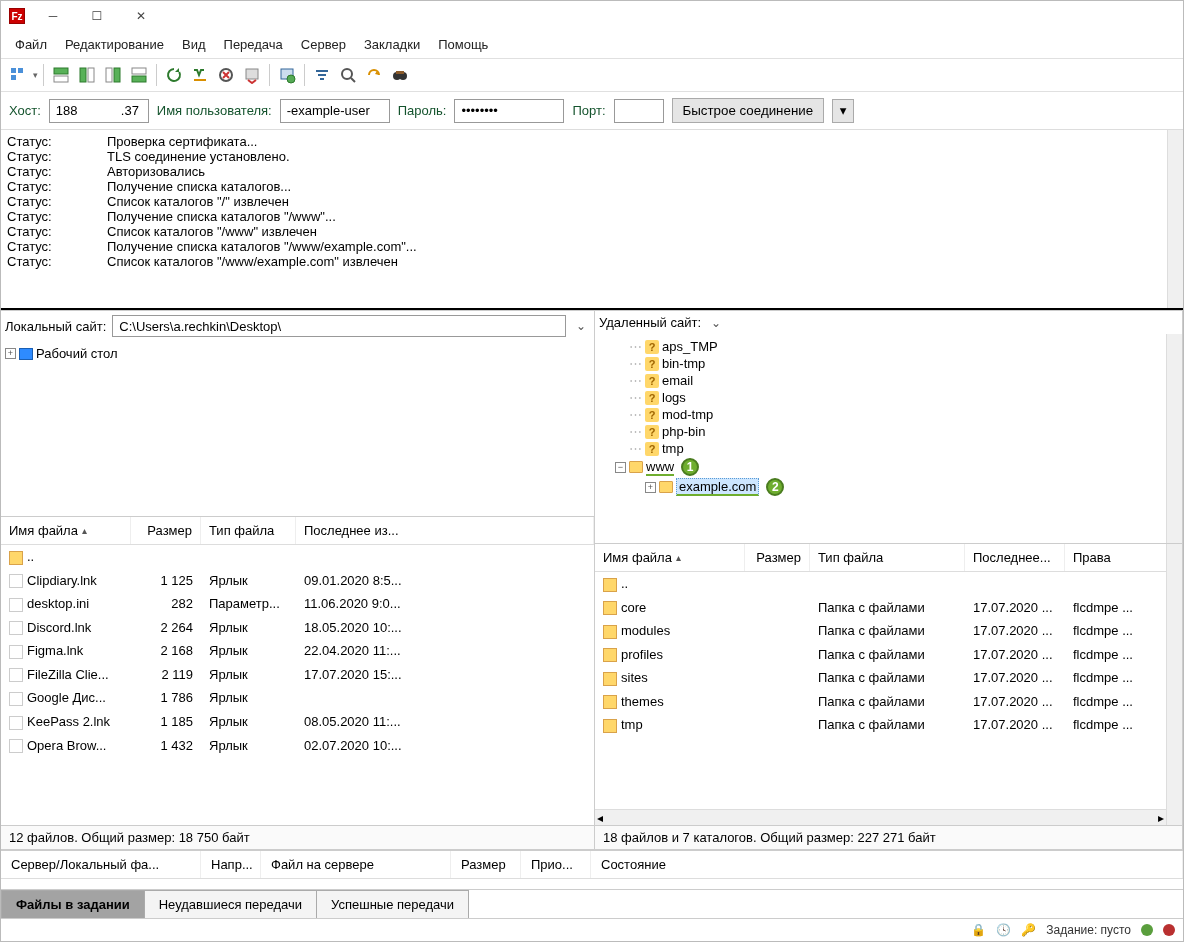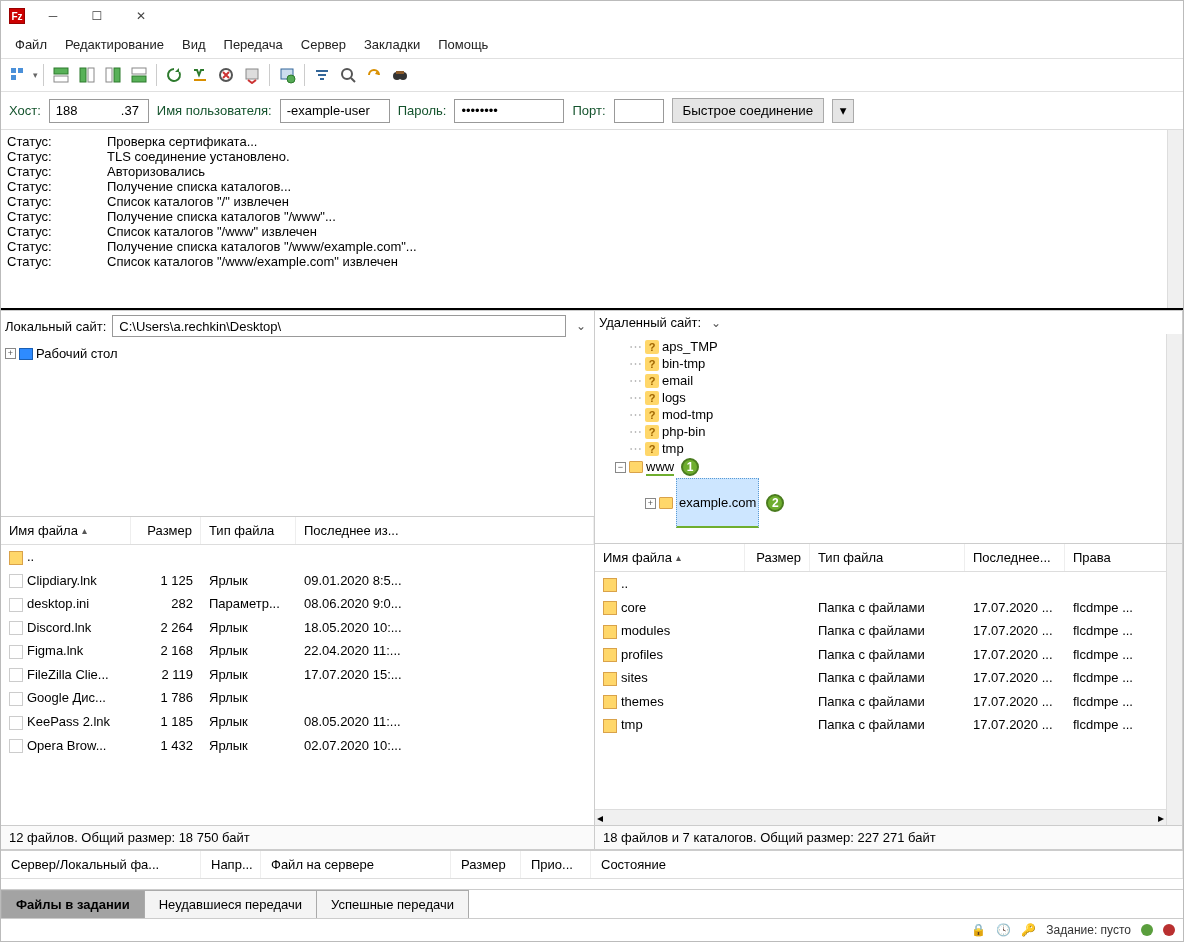--- a/index.html
+++ b/index.html
@@ -29,21 +29,21 @@
 .site-row input { flex:1; border:1px solid #999; padding:3px 6px; height:22px; font-size:13px;}
 .site-row .lbl { font-size:13px;}
 .tree { flex:0 0 auto; overflow-y:auto; border-bottom:1px solid #ccc; padding:4px; font-size:13px;}
 .tree.left-tree { height:176px;}
 .tree.right-tree { height:210px;position:relative;}
 .tree-row { display:flex; align-items:center; gap:3px; padding:1px 0;}
 .tree-row .expander { width:11px; height:11px; border:1px solid #888; display:inline-flex; align-items:center; justify-content:center; font-size:9px; line-height:1; color:#555; background:#fff;}
 .tree-row .folder-icon { width:14px; height:12px; background:#ffd76a; border:1px solid #d9a24a; border-radius:1px;}
 .tree-row .q-icon { width:14px; height:14px; background:#ffd76a; border-radius:2px; display:flex;align-items:center;justify-content:center; color:#a06500; font-weight:bold; font-size:11px;}
 .tree-row .desk-icon { width:14px;height:12px; background:#2e8bff; border:1px solid #1a5fb4;}
-.tree-row.selected .txt { background:#cde6ff; border:1px dotted #5a9bd4; padding:16px 2px;}
+.tree-row.selected .txt { background:#cde6ff; border:1px dotted #5a9bd4; padding:0 2px;}
 .badge { width:18px; height:18px; border-radius:50%; background:#6fae2f; border:2px solid #4a7c1f; color:#fff; font-weight:bold; display:inline-flex;align-items:center;justify-content:center; font-size:12px; margin-left:4px;}
 .filelist { flex:1; overflow:auto; position:relative;}
 .fl-head { display:flex; border-bottom:1px solid #ddd; position:sticky; top:0; background:#fff;}
 .fl-head .col { padding:6px 8px; border-right:1px solid #eee; font-size:13px; display:flex;align-items:center; gap:4px;}
 .fl-row { display:flex; padding:2px 0;}
 .fl-row .cell { padding:2px 8px; font-size:13px; overflow:hidden; white-space:nowrap; text-overflow:ellipsis;}
 .fl-row .icon { width:14px;height:14px; display:inline-block; margin-right:4px; vertical-align:middle;}
 .fl-row .icon.fold { background:#ffd76a; border:1px solid #d9a24a;}
 .statusline { padding:4px 8px; border-top:1px solid #ccc; font-size:13px; background:#fafafa;}
 .queue-head { display:flex; border-top:2px solid #ccc; border-bottom:1px solid #ddd;}
@@ -263,21 +263,21 @@
           <div class="fl-row">
             <div class="cell" style="width:130px"><span class="icon " style="background:#fff;border:1px solid #ccc"></span>Clipdiary.lnk</div>
             <div class="cell" style="width:70px;text-align:right">1 125</div>
             <div class="cell" style="width:95px">Ярлык</div>
             <div class="cell" style="flex:1">09.01.2020 8:5...</div>
           </div>
           <div class="fl-row">
             <div class="cell" style="width:130px"><span class="icon " style="background:#fff;border:1px solid #ccc"></span>desktop.ini</div>
             <div class="cell" style="width:70px;text-align:right">282</div>
             <div class="cell" style="width:95px">Параметр...</div>
-            <div class="cell" style="flex:1">08.06.2020 9:0...</div>
+            <div class="cell" style="flex:1">11.06.2020 9:0...</div>
           </div>
           <div class="fl-row">
             <div class="cell" style="width:130px"><span class="icon " style="background:#fff;border:1px solid #ccc"></span>Discord.lnk</div>
             <div class="cell" style="width:70px;text-align:right">2 264</div>
             <div class="cell" style="width:95px">Ярлык</div>
             <div class="cell" style="flex:1">18.05.2020 10:...</div>
           </div>
           <div class="fl-row">
             <div class="cell" style="width:130px"><span class="icon " style="background:#fff;border:1px solid #ccc"></span>Figma.lnk</div>
             <div class="cell" style="width:70px;text-align:right">2 168</div>

